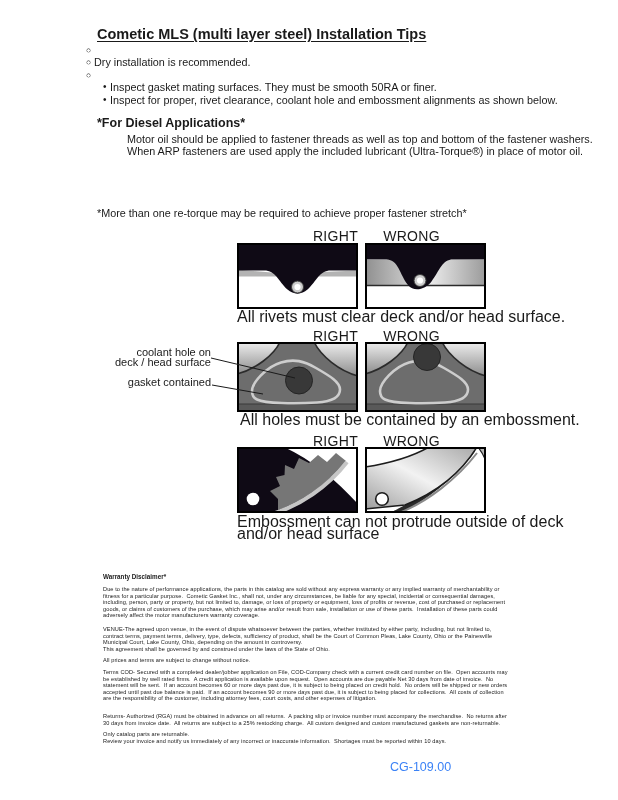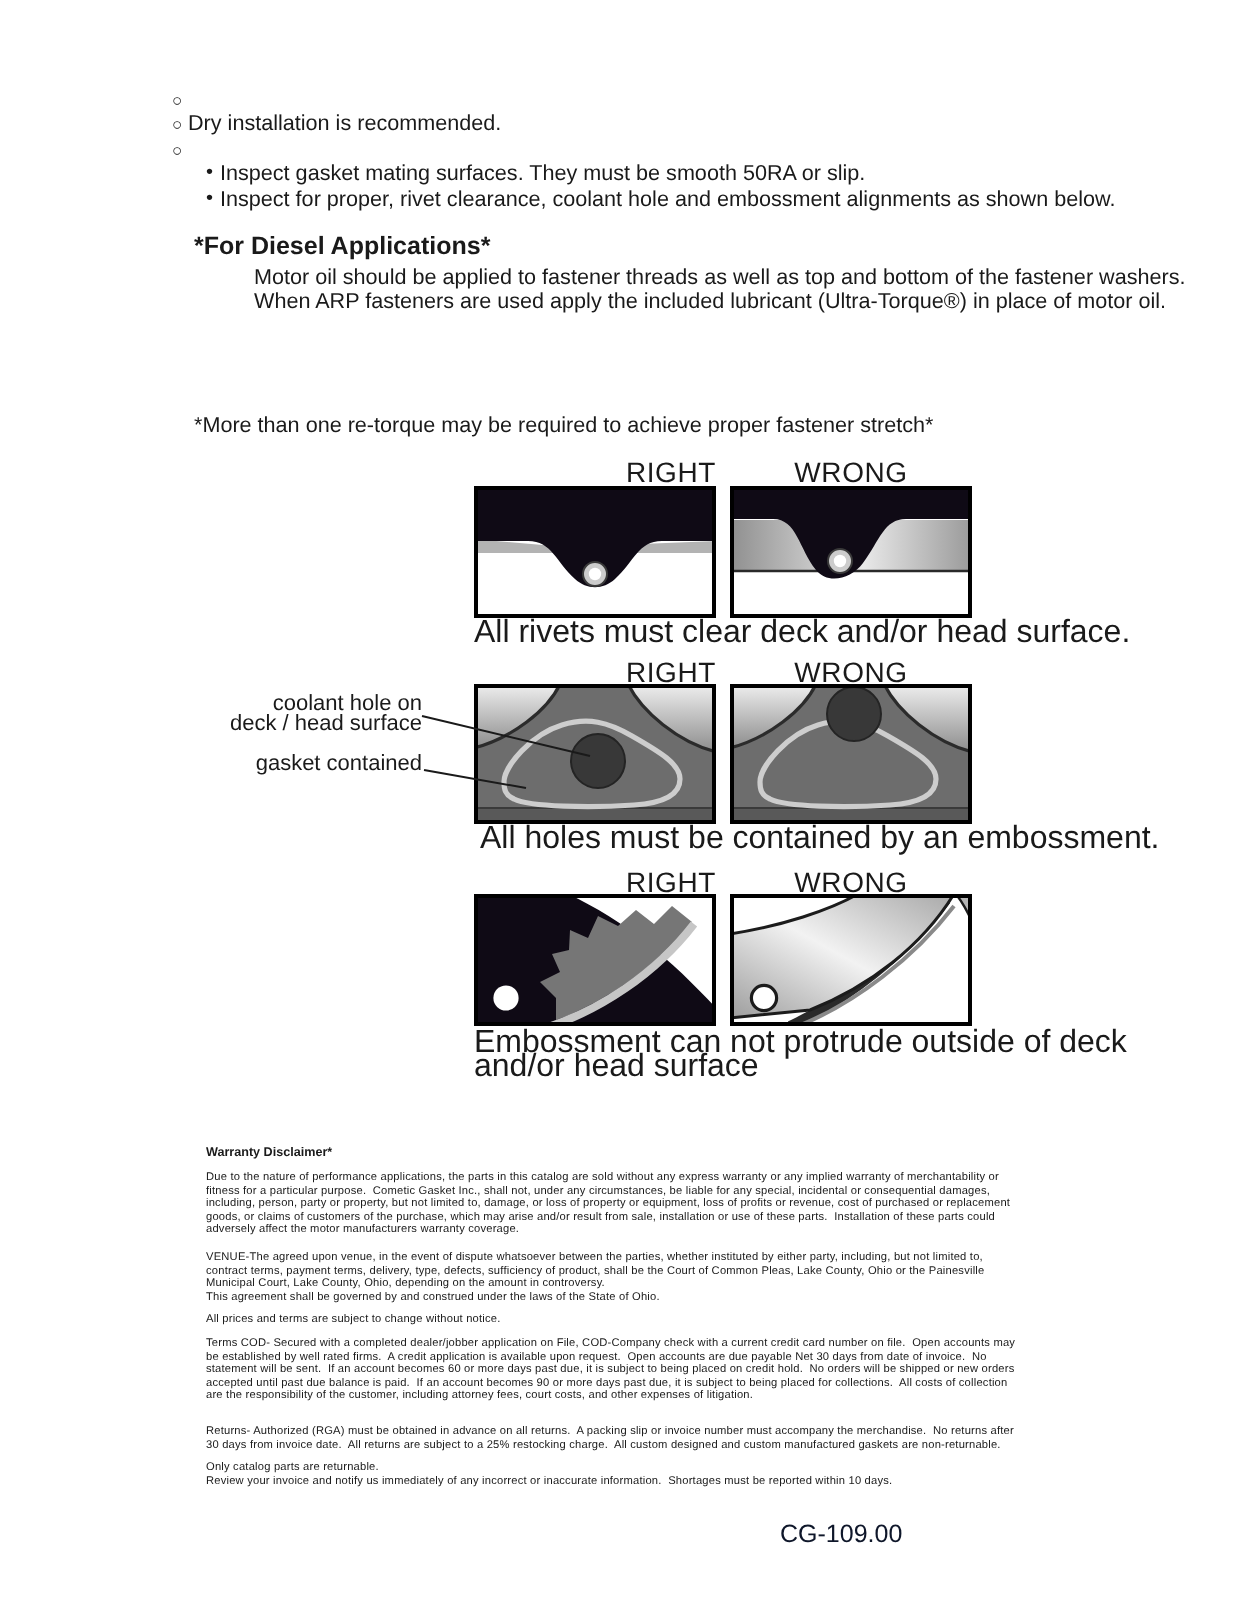--- a/index.html
+++ b/index.html
@@ -16,60 +16,61 @@
   .b-row{display:flex;align-items:flex-start;}
   .b-row .mark{width:6px;font-size:8.5px;line-height:12.4px;margin-right:2px;}
   .b-sub{margin-left:17px;}
   .b-sub .mark{font-size:10px;margin-right:1px;}
   .heading{left:97px;top:116px;font-size:12.5px;font-weight:bold;white-space:nowrap;}
   .para{font-size:10.8px;line-height:12.3px;white-space:pre-line;margin-left:30px;}
   .p1{left:97px;top:133px;}
   .p2{left:97px;top:165px;}
   .note{left:97px;top:207px;font-size:10.8px;white-space:nowrap;}
   .dlabel{width:121px;text-align:center;font-size:14px;letter-spacing:0.3px;white-space:nowrap;}
-  .dl-left{left:237px;text-align:right;} .dl-right{left:365px;}
+  .dl-left{left:237px;text-align:right;} .dl-right{left:351px;}
   .r1{top:228px;} .r2{top:328px;} .r3{top:433px;}
   .dimg{width:121px;display:block;}
   .i1l{left:237px;top:243px;} .i1r{left:365px;top:243px;}
   .i2l{left:237px;top:342px;} .i2r{left:365px;top:342px;}
   .i3l{left:237px;top:447px;} .i3r{left:365px;top:447px;}
   .caption{font-size:16px;line-height:11.8px;white-space:pre-line;}
   .c1{left:237px;top:311px;}
   .c2{left:240px;top:414px;}
   .c3{left:237px;top:516px;}
   .annot{width:114px;text-align:right;font-size:11px;line-height:10px;white-space:pre-line;}
   .a1{left:97px;top:347px;}
   .a2{left:97px;top:377px;}
   .leaders{left:97px;top:340px;pointer-events:none;}
   .disc-h{left:103px;top:573px;font-size:6.3px;font-weight:bold;white-space:nowrap;}
   .disc{left:103px;font-size:5.6px;line-height:6.5px;white-space:pre;letter-spacing:0.1px;}
   .dp1{top:586px;} .dp2{top:626px;} .dp3{top:657px;}
   .dp4{top:669px;} .dp5{top:713px;} .dp6{top:731px;}
-  .footer{left:390px;top:760px;font-size:12.5px;color:#0f172a;white-space:nowrap;}
+  .footer{left:390px;top:760px;font-size:12.5px;color:#3b82f6;white-space:nowrap;}
 </style>
 </head>
 <body>
 
 <div class="page">
 
+  <div class="abs title">Cometic MLS (multi layer steel) Installation Tips</div>
 
   <div class="abs bullets">
     <div class="b-row">
       <span class="mark">○</span>
     </div>
     <div class="b-row">
       <span class="mark">○</span>
       <span>Dry installation is recommended.</span>
     </div>
     <div class="b-row">
       <span class="mark">○</span>
     </div>
     <div class="b-row b-sub">
       <span class="mark">•</span>
-      <span>Inspect gasket mating surfaces.  They must be smooth 50RA or slip.</span>
+      <span>Inspect gasket mating surfaces.  They must be smooth 50RA or finer.</span>
     </div>
     <div class="b-row b-sub">
       <span class="mark">•</span>
       <span>Inspect for proper, rivet clearance, coolant hole and embossment alignments as shown below.</span>
     </div>
   </div>
 
   <div class="abs heading">*For Diesel Applications*</div>
   <div class="abs para p1">Motor oil should be applied to fastener threads as well as top and bottom of the fastener washers.
 When ARP fasteners are used apply the included lubricant (Ultra-Torque®) in place of motor oil.</div>

